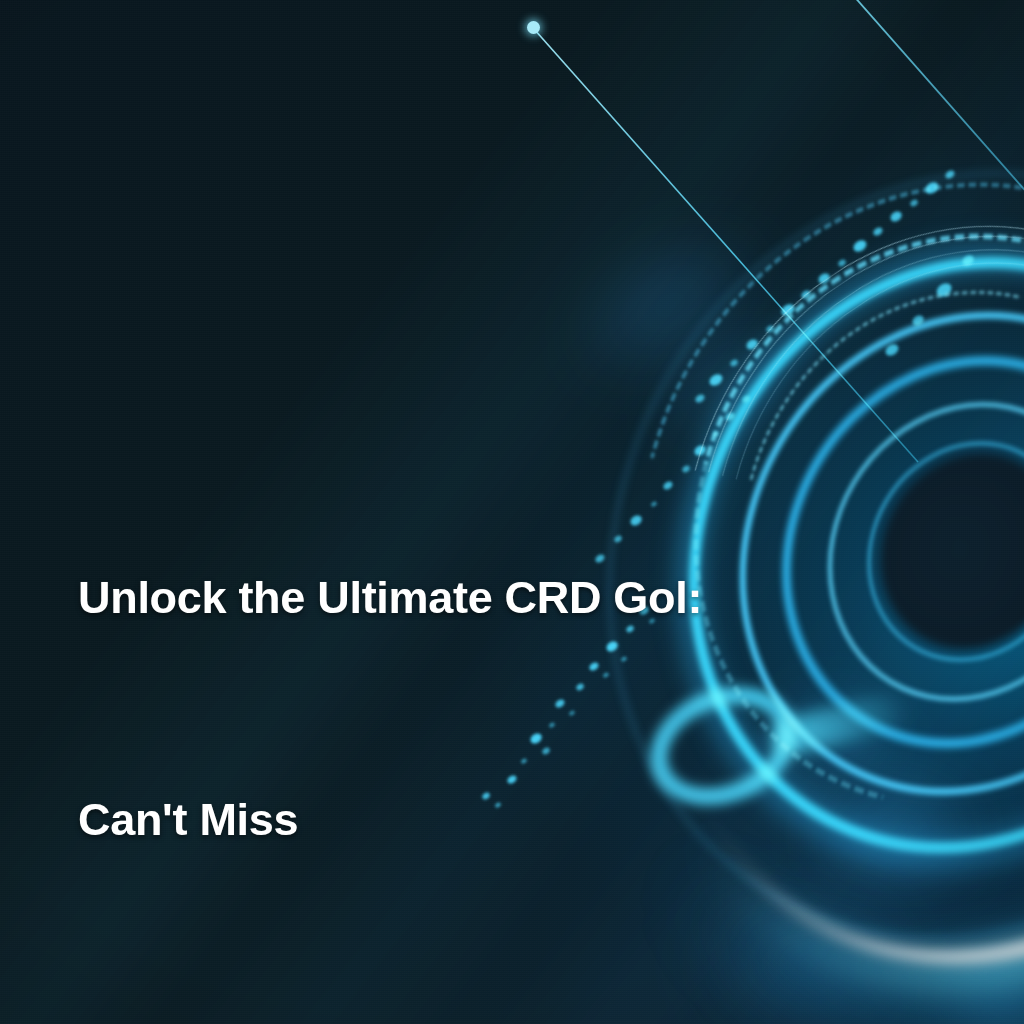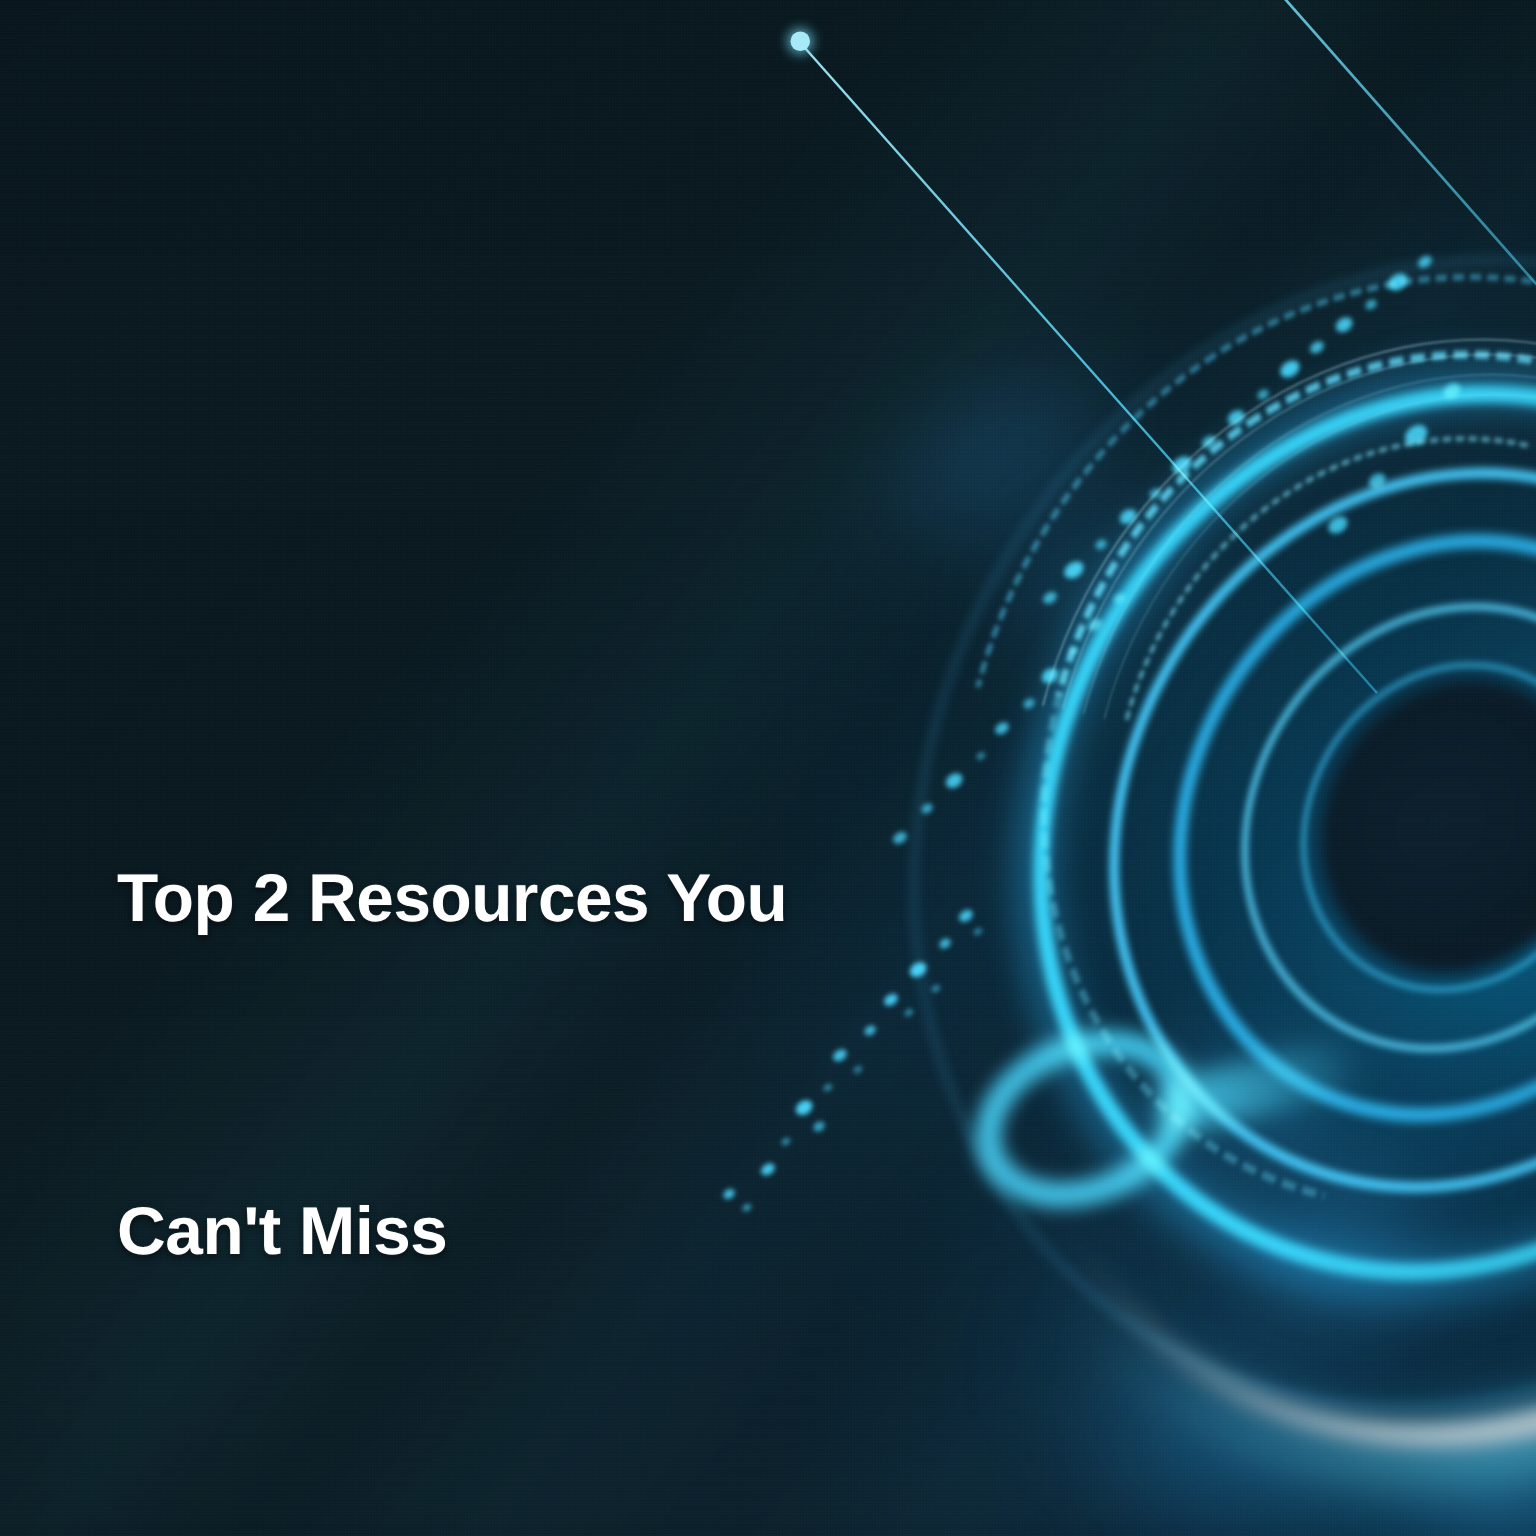--- a/index.html
+++ b/index.html
@@ -356,17 +356,17 @@
     </defs>
     <line x1="534" y1="29" x2="918" y2="462" stroke="url(#lg1)" stroke-width="1.6"></line>
     <line x1="852" y1="-6" x2="1030" y2="196" stroke="url(#lg2)" stroke-width="1.8"></line>
   </svg>
   <div class="node"></div>
 
   <div class="vignette"></div>
   <div class="grain"></div>
 
   <div class="headline">
-    <span class="ln ln2">Top 2 Resources You</span>
+    <span class="ln ln1">Unlock the Ultimate CRD Gol:</span>
     <span class="ln ln3">Can't Miss</span>
   </div>
 
 </div>
 
 </body></html>

